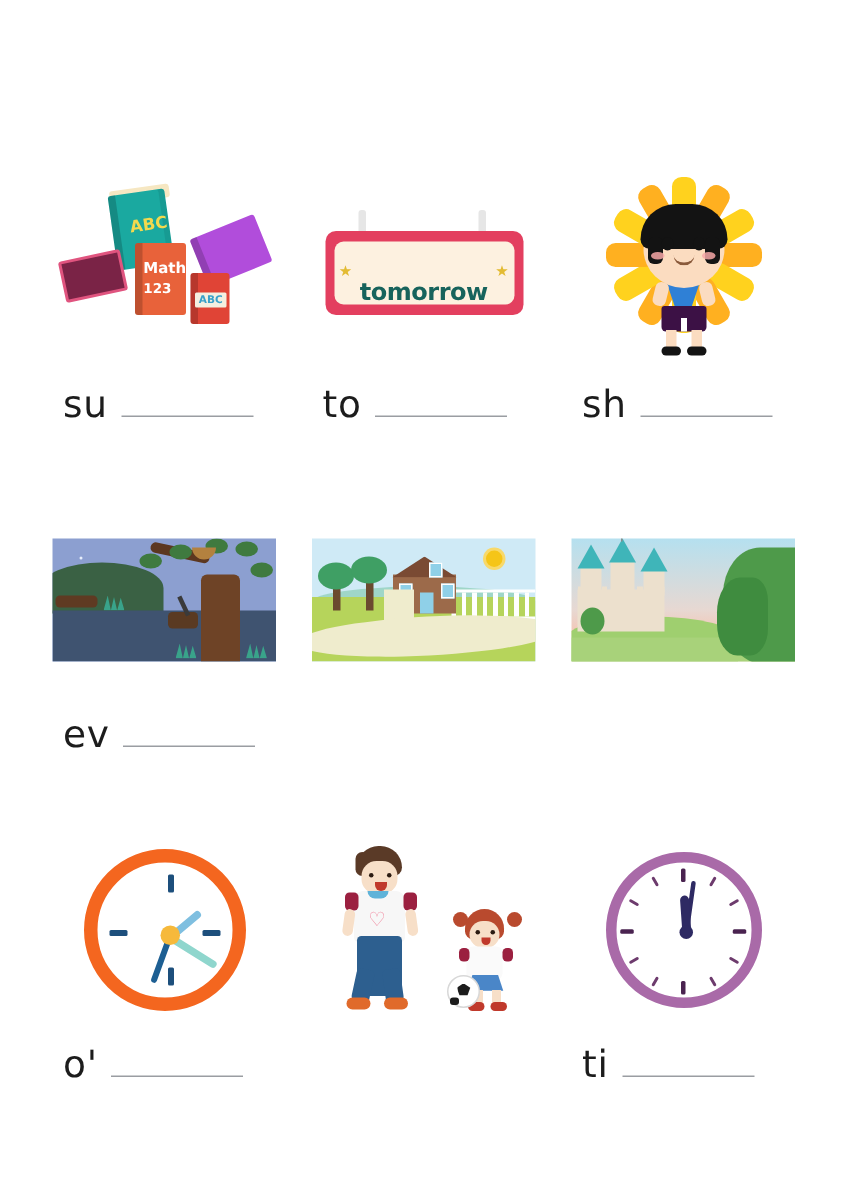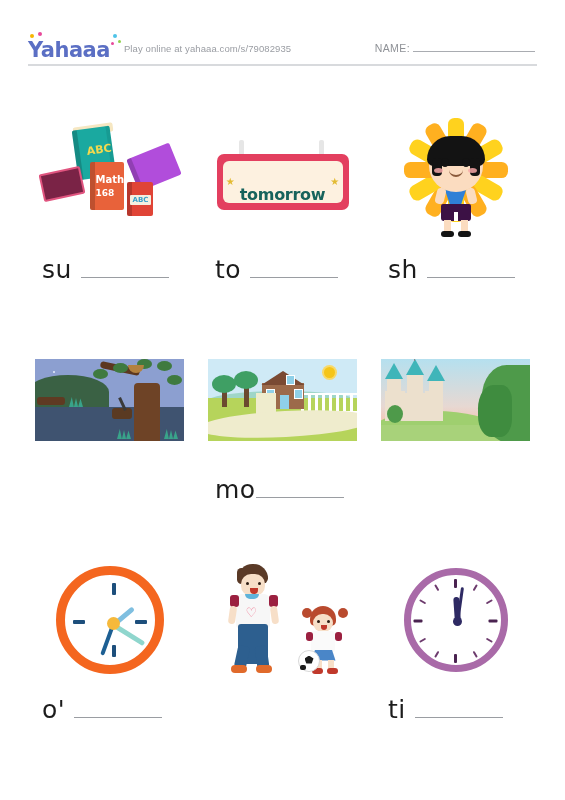--- a/index.html
+++ b/index.html
@@ -605,59 +605,41 @@
     position: absolute; left: 42px; top: 42px;
     width: 9px; height: 9px; border-radius: 50%;
     background: #2e2a63;
   }
 </style>
 </head>
 <body>
 
 <div class="page">
 
-  <div class="header">
-
-    <div class="logo">
-      <span class="logo-dot d1"></span>
-      <span class="logo-dot d2"></span>
-      <span class="logo-dot d3"></span>
-      <span class="logo-dot d4"></span>
-      <span class="logo-dot d5"></span>
-      <span class="logo-text">Yahaaa</span>
-    </div>
-
-    <div class="play-online">Play online at yahaaa.com/s/79082935</div>
-
-    <div class="name-area">
-      <span class="name-label">NAME:</span>
-      <span class="name-blank"></span>
-    </div>
-  </div>
 
   <div class="grid">
 
     <div class="grid-row">
 
       <div class="cell">
         <div class="art">
           <div class="books">
             <div class="bk-teal-top"></div>
             <div class="book bk-teal">
               <div class="spine"></div>
               <div class="bk-label lbl-abc">ABC</div>
             </div>
             <div class="book bk-purple">
               <div class="spine"></div>
             </div>
             <div class="book bk-maroon"></div>
             <div class="book bk-orange">
               <div class="spine"></div>
               <div class="bk-label lbl-math">Math</div>
-              <div class="bk-label lbl-123">168</div>
+              <div class="bk-label lbl-123">123</div>
             </div>
             <div class="book bk-red">
               <div class="spine"></div>
               <div class="bk-label lbl-abc2">ABC</div>
             </div>
           </div>
         </div>
         <div class="prompt gap">
           <span class="prompt-letters">su</span>
           <span class="prompt-blank"></span>
@@ -747,20 +729,24 @@
             <div class="ev-leaf" style="right:76px; top:10px"></div>
             <div class="ev-leaf" style="right:2px;  top:16px"></div>
             <div class="ev-nest"></div>
             <div class="ev-stump"></div>
             <div class="ev-axe"></div>
             <div class="ev-grass" style="left:82px;"></div>
             <div class="ev-grass" style="right:6px;"></div>
             <div class="ev-grass" style="left:34px; bottom:34px;"></div>
           </div>
         </div>
+        <div class="prompt gap">
+          <span class="prompt-letters">ev</span>
+          <span class="prompt-blank"></span>
+        </div>
       </div>
 
       <div class="cell">
         <div class="art">
           <div class="scene sc-morning">
             <div class="mo-hill"></div>
             <div class="mo-ground"></div>
             <div class="mo-sun"></div>
             <div class="mo-fence"></div>
             <div class="mo-tree-trunk" style="left:14px; height:26px;"></div>
@@ -769,24 +755,20 @@
             <div class="mo-tree-top" style="left:26px; top:12px;"></div>
             <div class="mo-house"></div>
             <div class="mo-roof"></div>
             <div class="mo-win" style="left:58px; top:30px;"></div>
             <div class="mo-win" style="left:86px; top:30px;"></div>
             <div class="mo-win" style="left:78px; top:16px;"></div>
             <div class="mo-door"></div>
             <div class="mo-path2"></div>
             <div class="mo-path"></div>
           </div>
-        </div>
-        <div class="prompt tight">
-          <span class="prompt-letters">mo</span>
-          <span class="prompt-blank"></span>
         </div>
       </div>
 
       <div class="cell">
         <div class="art">
           <div class="scene sc-after">
             <div class="af-hill"></div>
             <div class="af-ground"></div>
             <div class="af-wall"></div>
             <div class="af-merlon" style="left:4px; width:58px;"></div>

